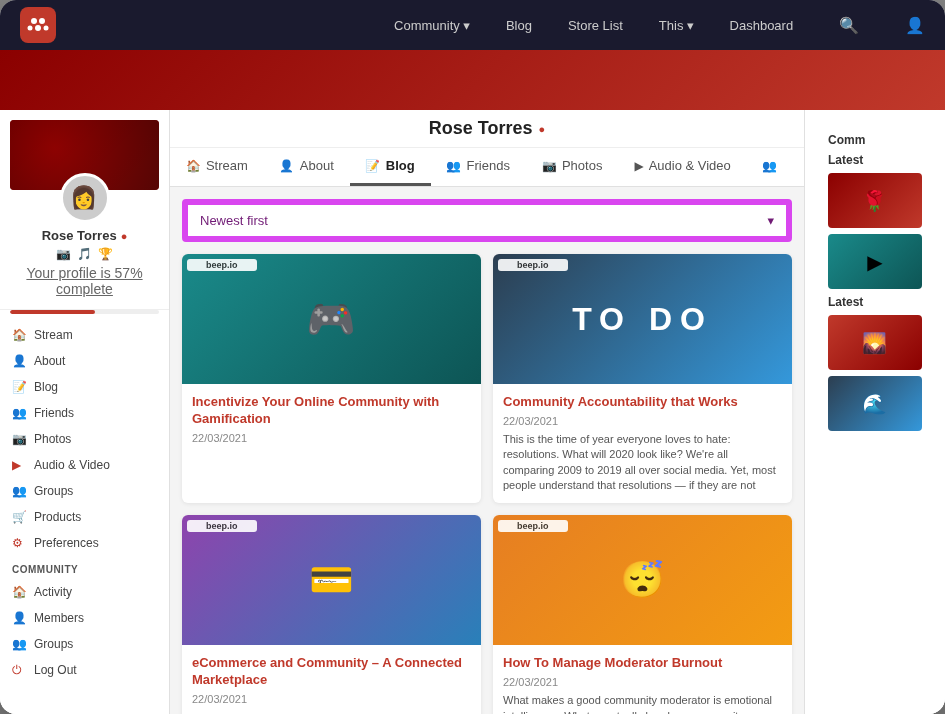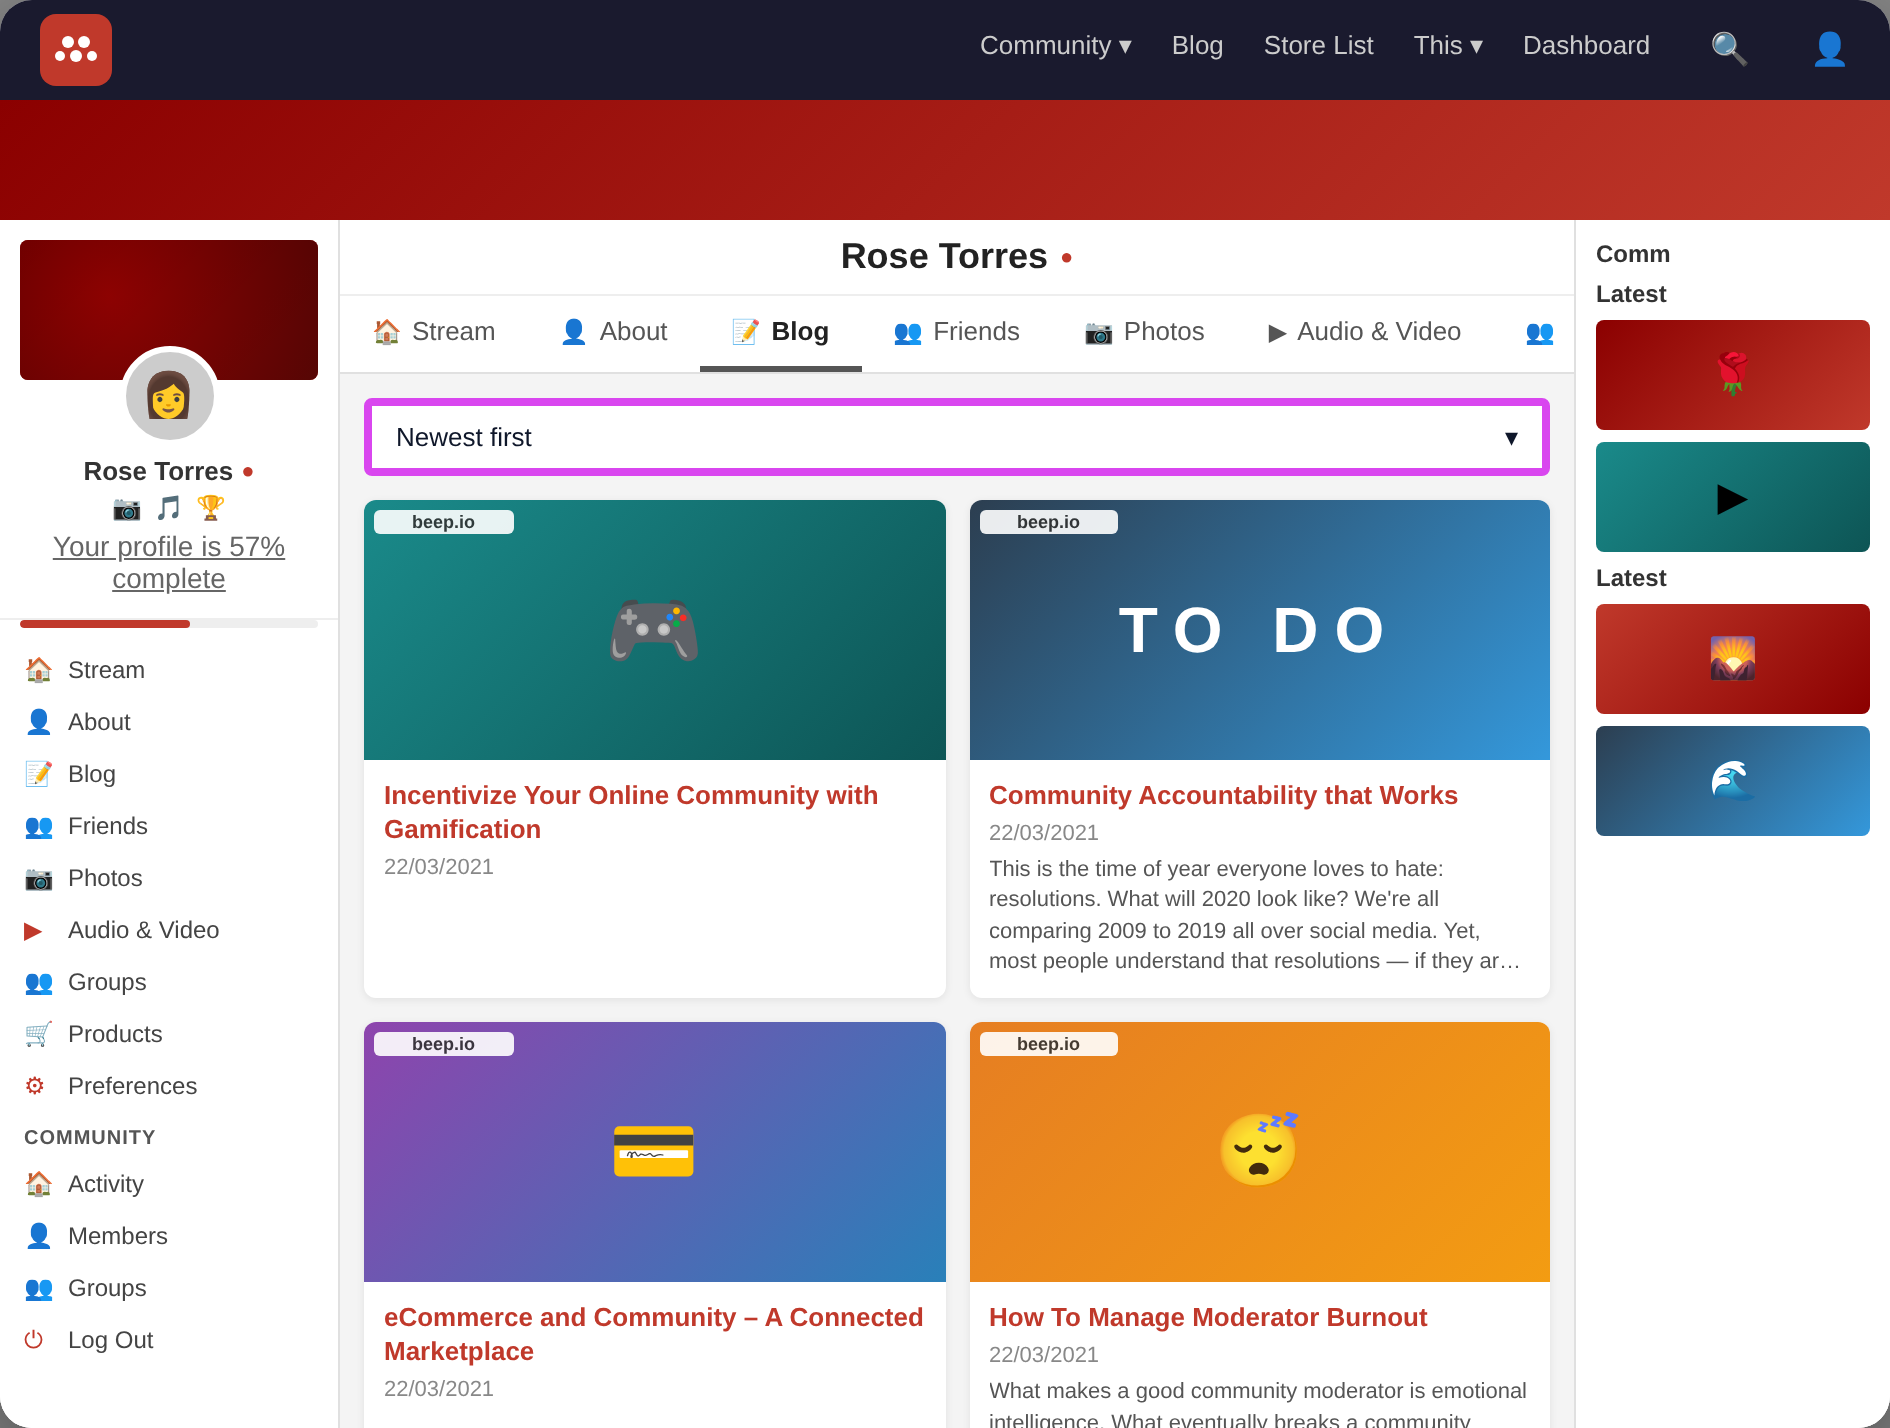--- a/index.html
+++ b/index.html
@@ -36,21 +36,22 @@
       background: #c0392b;
       border-radius: 8px;
       display: flex;
       align-items: center;
       justify-content: center;
       margin-right: 20px;
     }
     .top-nav .logo svg { width: 24px; height: 24px; }
     .top-nav-links {
       display: flex;
-      gap: 20px;
+      align-items: center;
+      gap: 36px;
       margin-left: auto;
     }
     .top-nav-links a {
       color: #ccc;
       text-decoration: none;
       font-size: 13px;
     }
     .top-nav .search-icon, .top-nav .user-icon {
       color: #ccc;
       cursor: pointer;
@@ -209,25 +210,25 @@
       font-weight: 600;
     }
     .profile-tab .tab-icon { font-size: 12px; }
     
     .blog-content {
       padding: 12px;
     }
     .sort-dropdown {
       width: 100%;
       background: #fff;
-      border: 4px solid #d946ef;
+      border: 6px solid #d946ef;
       border-radius: 4px;
       padding: 8px 12px;
       font-size: 13px;
-      color: #0f172a;
+      color: #701a75;
       margin-bottom: 12px;
       display: flex;
       justify-content: space-between;
       align-items: center;
       cursor: pointer;
     }
     .blog-grid {
       display: grid;
       grid-template-columns: 1fr 1fr;
       gap: 12px;
@@ -264,26 +265,26 @@
       font-size: 11px;
       color: #555;
       line-height: 1.4;
       overflow: hidden;
       display: -webkit-box;
       -webkit-line-clamp: 4;
       -webkit-box-orient: vertical;
     }
     
     .right-sidebar {
-      width: 158px;
+      width: 141px;
       background: #fff;
       flex-shrink: 0;
       border-left: 1px solid #e0e0e0;
       overflow-y: auto;
-      padding: 10px;
+      padding: 23px;
     }
     .rs-title {
       font-size: 12px;
       font-weight: 700;
       color: #333;
       margin-bottom: 6px;
     }
     .tag-list {
       display: flex;
       flex-wrap: wrap;

